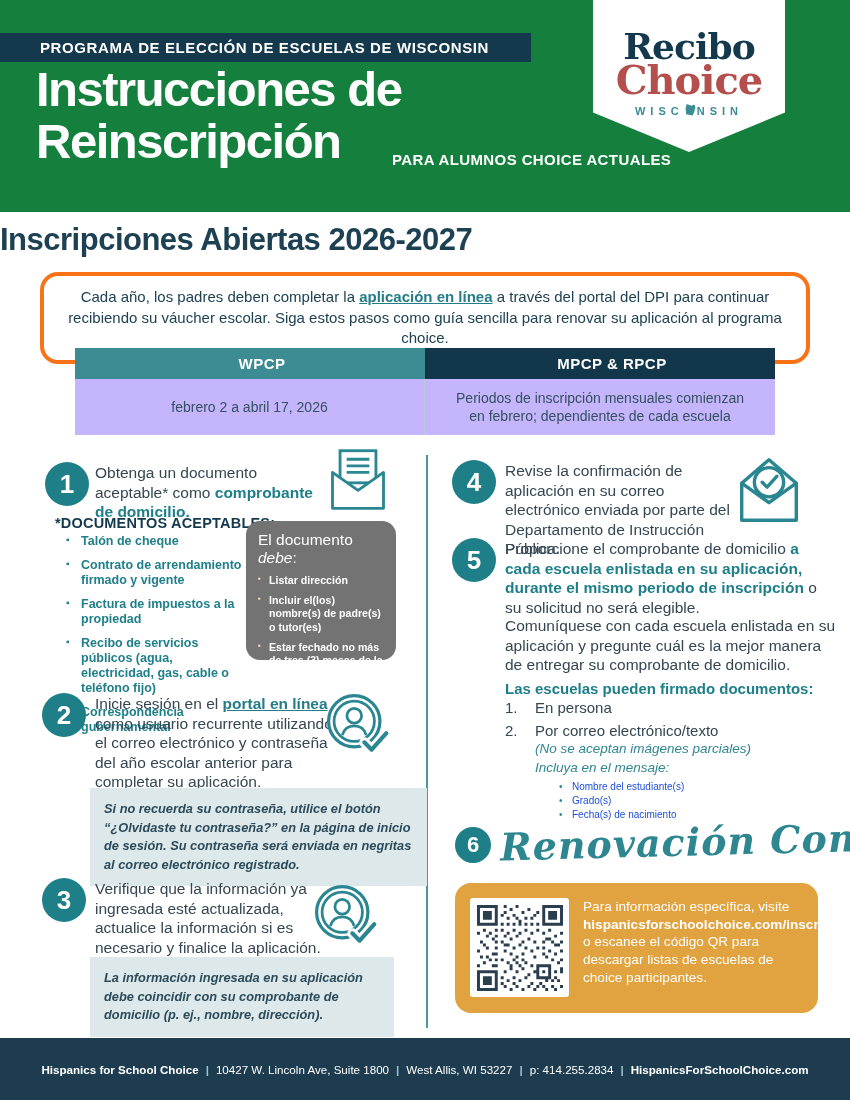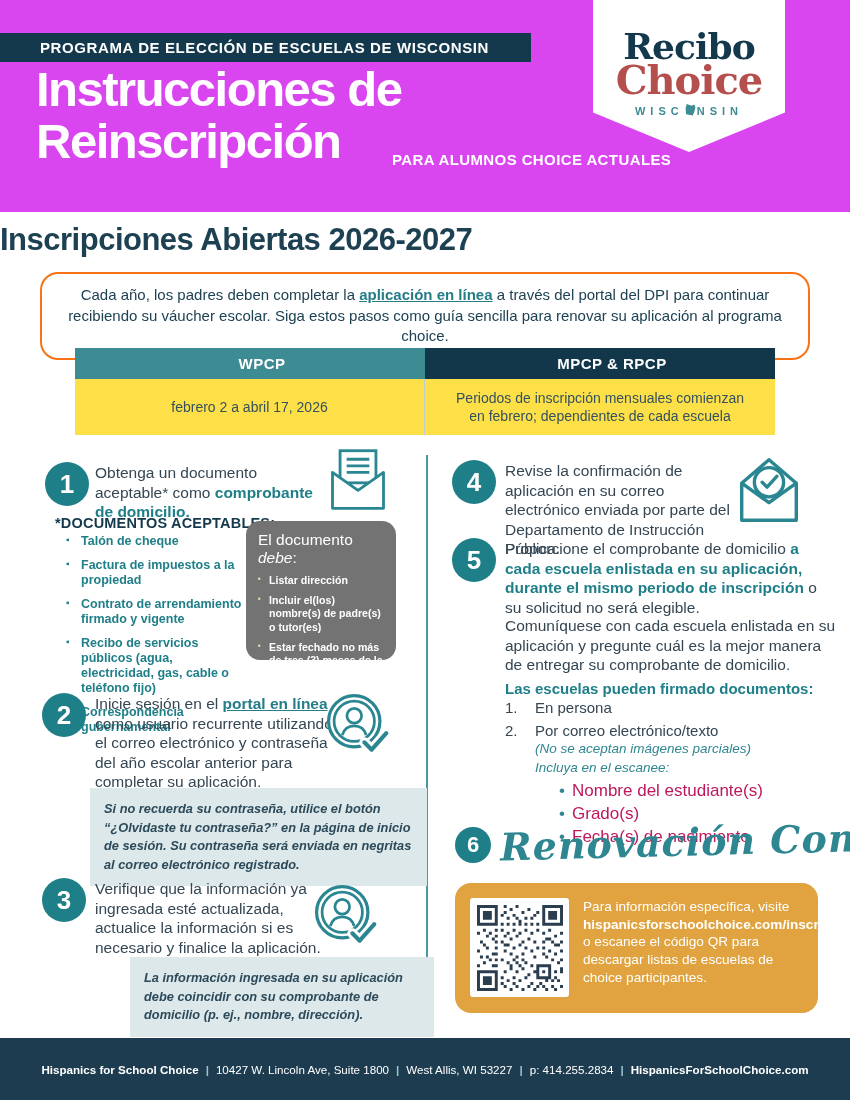--- a/index.html
+++ b/index.html
@@ -1,49 +1,49 @@
 <!DOCTYPE html>
 <html><head>
 <meta charset="utf-8">
 <style>
   html,body{margin:0;padding:0;background:#fff;}
   .page{position:relative;width:850px;height:1100px;background:#fff;overflow:hidden;
         font-family:"Liberation Sans",sans-serif;-webkit-font-smoothing:antialiased;}
   
-  .header{position:absolute;top:0;left:0;width:850px;height:212px;background:#d946ef;}
+  .header{position:absolute;top:0;left:0;width:850px;height:212px;background:#15803d;}
   .kicker{position:absolute;top:33px;left:0;height:29px;line-height:29px;background:#14384c;
           color:#fff;font-weight:bold;font-size:15px;letter-spacing:.6px;
           padding:0 42px 0 40px;white-space:nowrap;}
   .title{position:absolute;top:64px;left:36px;color:#fff;font-weight:800;
          font-size:49px;line-height:1.06;letter-spacing:-1.5px;}
   .subtitle{position:absolute;top:151px;left:392px;color:#fff;font-weight:bold;
             font-size:15px;letter-spacing:.4px;white-space:nowrap;}
   .ribbon{position:absolute;top:0;left:593px;width:192px;height:152px;background:#fff;
           clip-path:polygon(0 0,100% 0,100% 74%,50% 100%,0 74%);text-align:center;}
   .logo-school{font-family:"DejaVu Serif",serif;font-weight:bold;color:#14384c;
                font-size:36px;line-height:1;margin-top:28px;letter-spacing:-1px;}
   .logo-choice{font-family:"DejaVu Serif",serif;font-weight:bold;color:#b44f4d;
                font-size:40px;line-height:.82;letter-spacing:-1px;}
   .logo-wisconsin{color:#3d8b93;font-size:11px;font-weight:bold;letter-spacing:5px;
                   margin-top:7px;display:flex;align-items:center;justify-content:center;gap:1px;text-align:center;}
   
   .open-title{position:absolute;top:222px;left:0;width:850px;text-align:left;
               font-size:31px;font-weight:800;color:#1d4153;letter-spacing:-.5px;}
   .intro{position:absolute;top:272px;left:40px;width:770px;box-sizing:border-box;
-         border:2px solid #f97316;border-radius:18px;padding:11px 24px;
+         border:4px solid #f97316;border-radius:18px;padding:11px 24px;
          text-align:center;font-size:15px;line-height:1.38;color:#1d4153;}
   .tlink{color:#257d88;font-weight:bold;text-decoration:underline;cursor:pointer;}
   
   .table{position:absolute;top:348px;left:75px;width:700px;}
   .thead{display:flex;}
   .th{width:350px;height:31px;line-height:31px;text-align:center;color:#fff;
       font-weight:bold;font-size:15px;letter-spacing:.5px;box-sizing:border-box;padding-left:24px;}
   .th1{background:#3d8b93;}
   .th2{background:#12374a;}
-  .tbody{display:flex;background:#fde047;}
+  .tbody{display:flex;background:#c4b5fd;}
   .td{width:350px;min-height:56px;display:flex;align-items:center;justify-content:center;
       text-align:center;color:#35505e;font-size:14px;line-height:1.32;
       padding:8px 26px;box-sizing:border-box;}
   .td1{border-right:1px solid #b9cdd2;}
   
   .col-divider{position:absolute;left:426px;top:455px;width:2px;height:573px;background:#4b98a1;}
   .num{position:absolute;width:44px;height:44px;border-radius:50%;background:#1f7f89;
        color:#fff;font-size:26px;font-weight:bold;display:flex;align-items:center;
        justify-content:center;}
   .num-sm{width:36px;height:36px;font-size:22px;}
@@ -65,21 +65,21 @@
   .note{position:absolute;background:#dce8ea;color:#2d4a5a;font-style:italic;font-weight:bold;
         font-size:12.8px;line-height:1.45;padding:12px 14px;box-sizing:border-box;}
   .icon{position:absolute;}
   
   .accept-title{position:absolute;top:680px;left:505px;font-size:15px;font-weight:bold;color:#1f7f89;}
   .olist{position:absolute;left:505px;top:699px;width:330px;font-size:15px;color:#354653;}
   .orow{display:flex;margin-bottom:6px;}
   .onum{width:30px;flex:0 0 30px;}
   .ital{font-style:italic;color:#2f8691;font-size:13.5px;line-height:1.25;}
   .sublist{margin:4px 0 0 24px;padding:0;list-style:none;}
-  .sublist li{position:relative;padding-left:13px;margin-bottom:3px;font-size:17px;color:#be185d;}
+  .sublist li{position:relative;padding-left:13px;margin-bottom:3px;font-size:10px;color:#1d4ed8;}
   .sublist li::before{content:"•";position:absolute;left:0;top:0;color:#2f8691;}
   .script{position:absolute;top:818px;left:500px;font-family:"DejaVu Serif",serif;
           font-style:italic;font-weight:bold;font-size:38px;color:#2e8691;letter-spacing:1px;
           transform:rotate(-1.5deg);white-space:nowrap;}
   
   .qrbox{position:absolute;top:883px;left:455px;width:363px;height:130px;background:#e0a33f;
          border-radius:16px;}
   .qr{position:absolute;top:15px;left:15px;width:99px;height:99px;background:#fff;
       border-radius:3px;display:flex;align-items:center;justify-content:center;}
   .qrtext{position:absolute;top:15px;left:128px;width:224px;color:#fff;font-size:13.6px;line-height:1.3;}
@@ -144,22 +144,22 @@
     <svg width="68" height="68" viewBox="0 0 72 72">
       <rect x="17" y="5" width="38" height="34" fill="#fff" stroke="#2a8691" stroke-width="3"></rect>
       <path d="M24 14h24M24 21h24M24 28h24" stroke="#2a8691" stroke-width="3" fill="none"></path>
       <path d="M9 28 L36 47 L63 28 L63 66 L9 66 Z" fill="#fff" stroke="#2a8691" stroke-width="3" stroke-linejoin="round"></path>
     </svg>
   </div>
 
   <div class="docs-title">*DOCUMENTOS ACEPTABLES:</div>
   <ul class="docs">
     <li>Talón de cheque</li>
+    <li>Contrato de arrendamiento firmado y vigente</li>
     <li>Factura de impuestos a la propiedad</li>
-    <li>Contrato de arrendamiento firmado y vigente</li>
     <li>Recibo de servicios públicos (agua, electricidad, gas, cable o teléfono fijo)</li>
     <li>Correspondencia gubernamental</li>
   </ul>
 
   <div class="must">
     <div class="must-title">
       <span>El documento </span><i>debe</i><span>:</span>
     </div>
     <ul>
       <li>Listar dirección</li>
@@ -189,21 +189,21 @@
   <div class="icon" style="top:882px;left:312px;">
     <svg width="66" height="66" viewBox="0 0 72 72">
       <circle cx="33" cy="33" r="28" fill="#fff" stroke="#2a8691" stroke-width="3.5"></circle>
       <circle cx="33" cy="33" r="22" fill="none" stroke="#2a8691" stroke-width="3"></circle>
       <circle cx="33" cy="27" r="8" fill="none" stroke="#2a8691" stroke-width="3"></circle>
       <path d="M20 48c2-7 7-10 13-10s11 3 13 10" fill="none" stroke="#2a8691" stroke-width="3"></path>
       <path d="M44 56l8 8 16-18" fill="none" stroke="#fff" stroke-width="11" stroke-linecap="round"></path>
       <path d="M44 56l8 8 16-18" fill="none" stroke="#2a8691" stroke-width="4.5" stroke-linecap="round" stroke-linejoin="round"></path>
     </svg>
   </div>
-  <div class="note" style="top:957px;left:90px;width:304px;margin-left:40px;">La información ingresada en su aplicación debe coincidir con su comprobante de domicilio (p. ej., nombre, dirección).</div>
+  <div class="note" style="top:957px;left:90px;width:304px;">La información ingresada en su aplicación debe coincidir con su comprobante de domicilio (p. ej., nombre, dirección).</div>
 
   <div class="num" style="top:460px;left:452px;">4</div>
   <div class="stext" style="top:461px;left:505px;width:235px;">Revise la confirmación de aplicación en su correo electrónico enviada por parte del Departamento de Instrucción Pública.</div>
   <div class="icon" style="top:452px;left:730px;">
     <svg width="78" height="78" viewBox="0 0 80 80">
       <path d="M12 32 L40 8 L68 32" fill="#fff" stroke="#2a8691" stroke-width="3.5" stroke-linejoin="round"></path>
       <path d="M12 32 L40 52 L68 32 L68 70 L12 70 Z" fill="#fff" stroke="#2a8691" stroke-width="3.5" stroke-linejoin="round"></path>
       <circle cx="40" cy="31" r="15" fill="#fff" stroke="#2a8691" stroke-width="3.5"></circle>
       <path d="M33 31l5 5 10-11" fill="none" stroke="#2a8691" stroke-width="3.5" stroke-linecap="round" stroke-linejoin="round"></path>
     </svg>
@@ -219,21 +219,21 @@
   <div class="olist">
     <div class="orow">
       <span class="onum">1.</span>
       <span>En persona</span>
     </div>
     <div class="orow">
       <span class="onum">2.</span>
       <span>
         <span>Por correo electrónico/texto</span><br>
         <span class="ital">(No se aceptan imágenes parciales)</span><br>
-        <span class="ital">Incluya en el escanee:</span>
+        <span class="ital">Incluya en el mensaje:</span>
         <ul class="sublist">
           <li>Nombre del estudiante(s)</li>
           <li>Grado(s)</li>
           <li>Fecha(s) de nacimiento</li>
         </ul>
       </span>
     </div>
   </div>
 
   <div class="num num-sm" style="top:827px;left:455px;">6</div>

